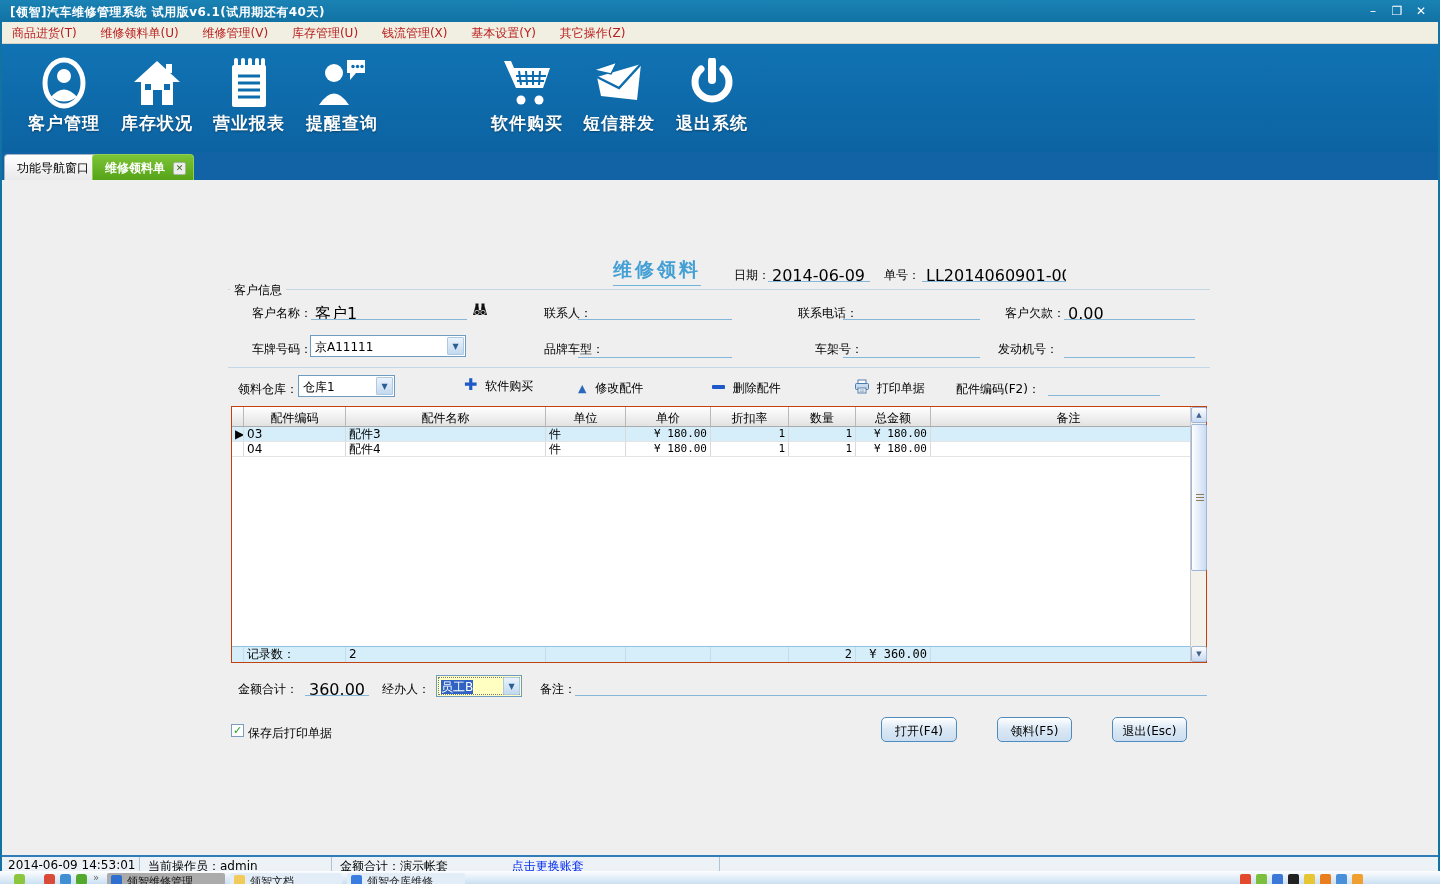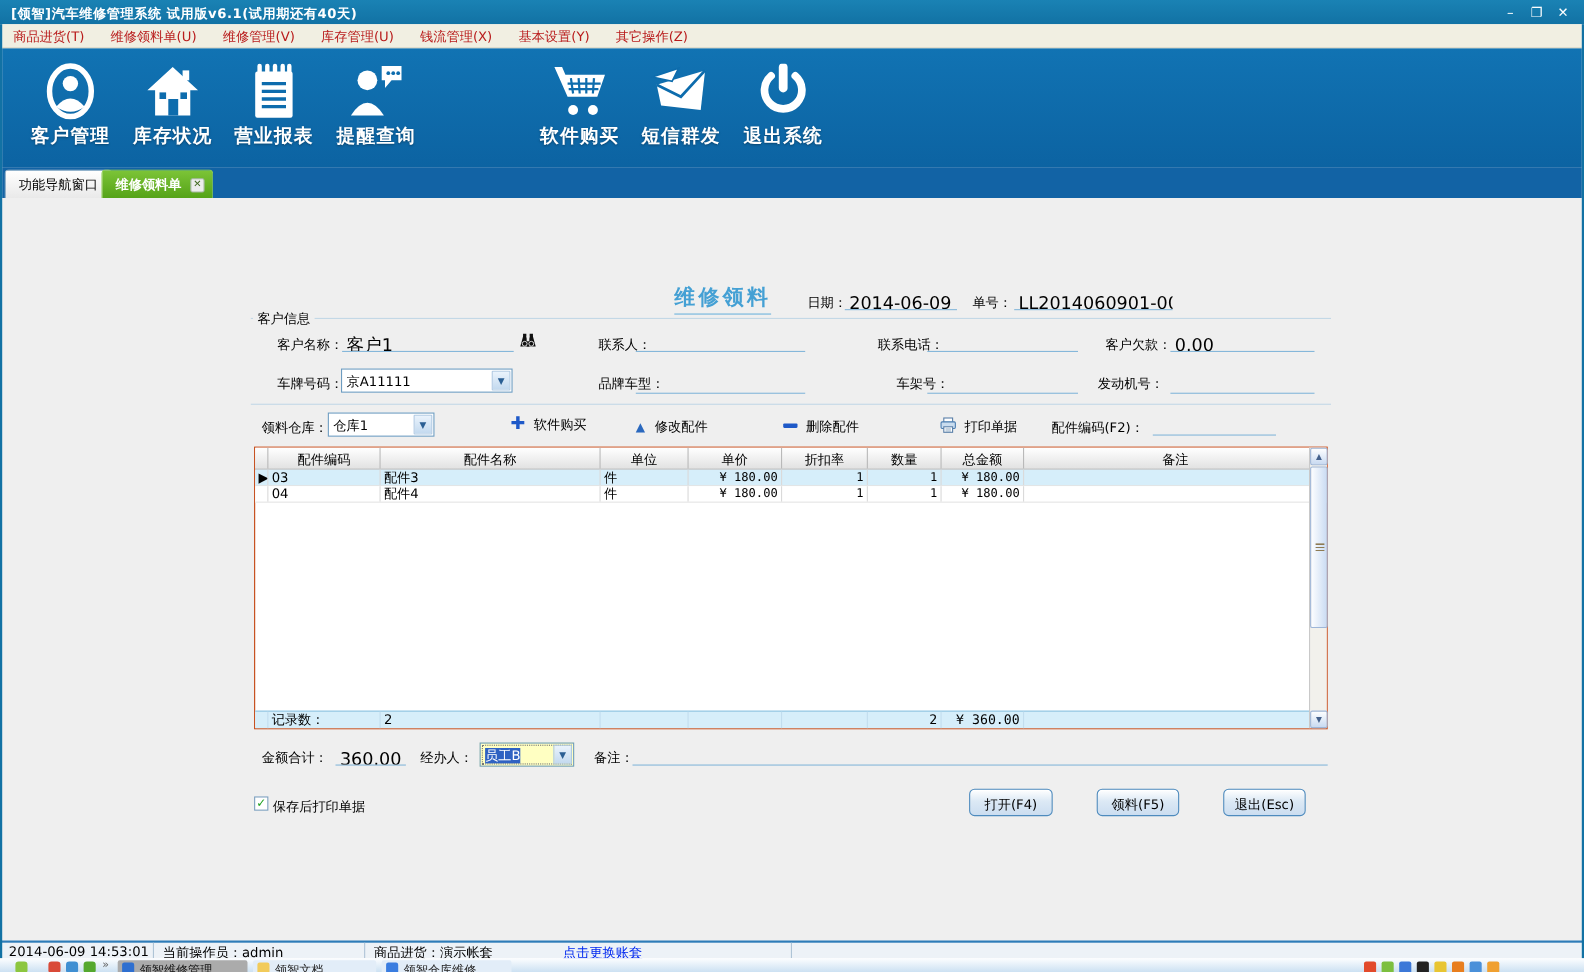--- a/index.html
+++ b/index.html
@@ -365,21 +365,21 @@
   <div class="xpbtn" style="left:997px; width:75px;">领料(F5)</div>
   <div class="xpbtn" style="left:1112px; width:75px;">退出(Esc)</div>
 
   <div class="sideborder l"></div>
   <div class="sideborder r"></div>
 
   <div class="statusbar">
     <div class="spanel" style="left:0; width:140px;">2014-06-09 14:53:01</div>
     <div class="spanel" style="left:140px; width:192px;">当前操作员：admin</div>
     <div class="spanel" style="left:332px; width:388px;">
-      <span>商品进货：演示帐套</span>
+      <span>金额合计：演示帐套</span>
       <span class="slink" style="margin-left:60px;">点击更换账套</span>
     </div>
   </div>
 
   <div class="taskbar">
     <div class="qicon" style="left:14px; background:#8CC63F;"></div>
     <div class="qicon" style="left:44px; background:#D94A38;"></div>
     <div class="qicon" style="left:60px; background:#3F8FD2;"></div>
     <div class="qicon" style="left:76px; background:#54A82E;"></div>
     <div style="position:absolute; left:93px; top:1px; color:#666; font-size:10px;">»</div>

